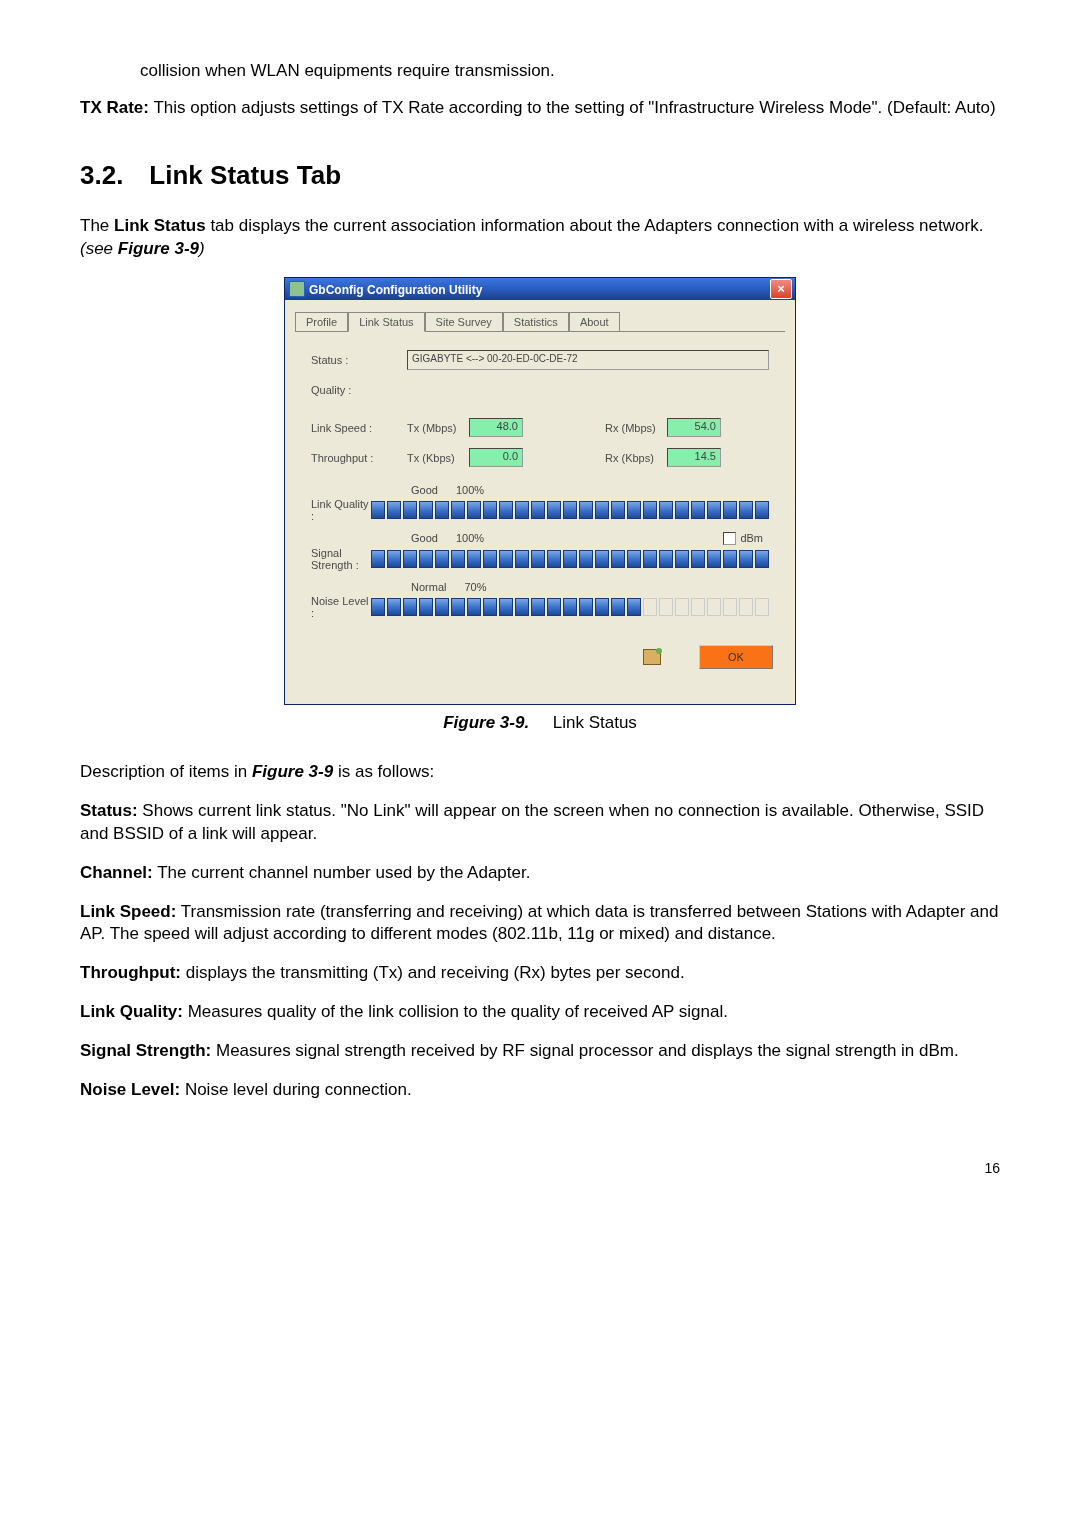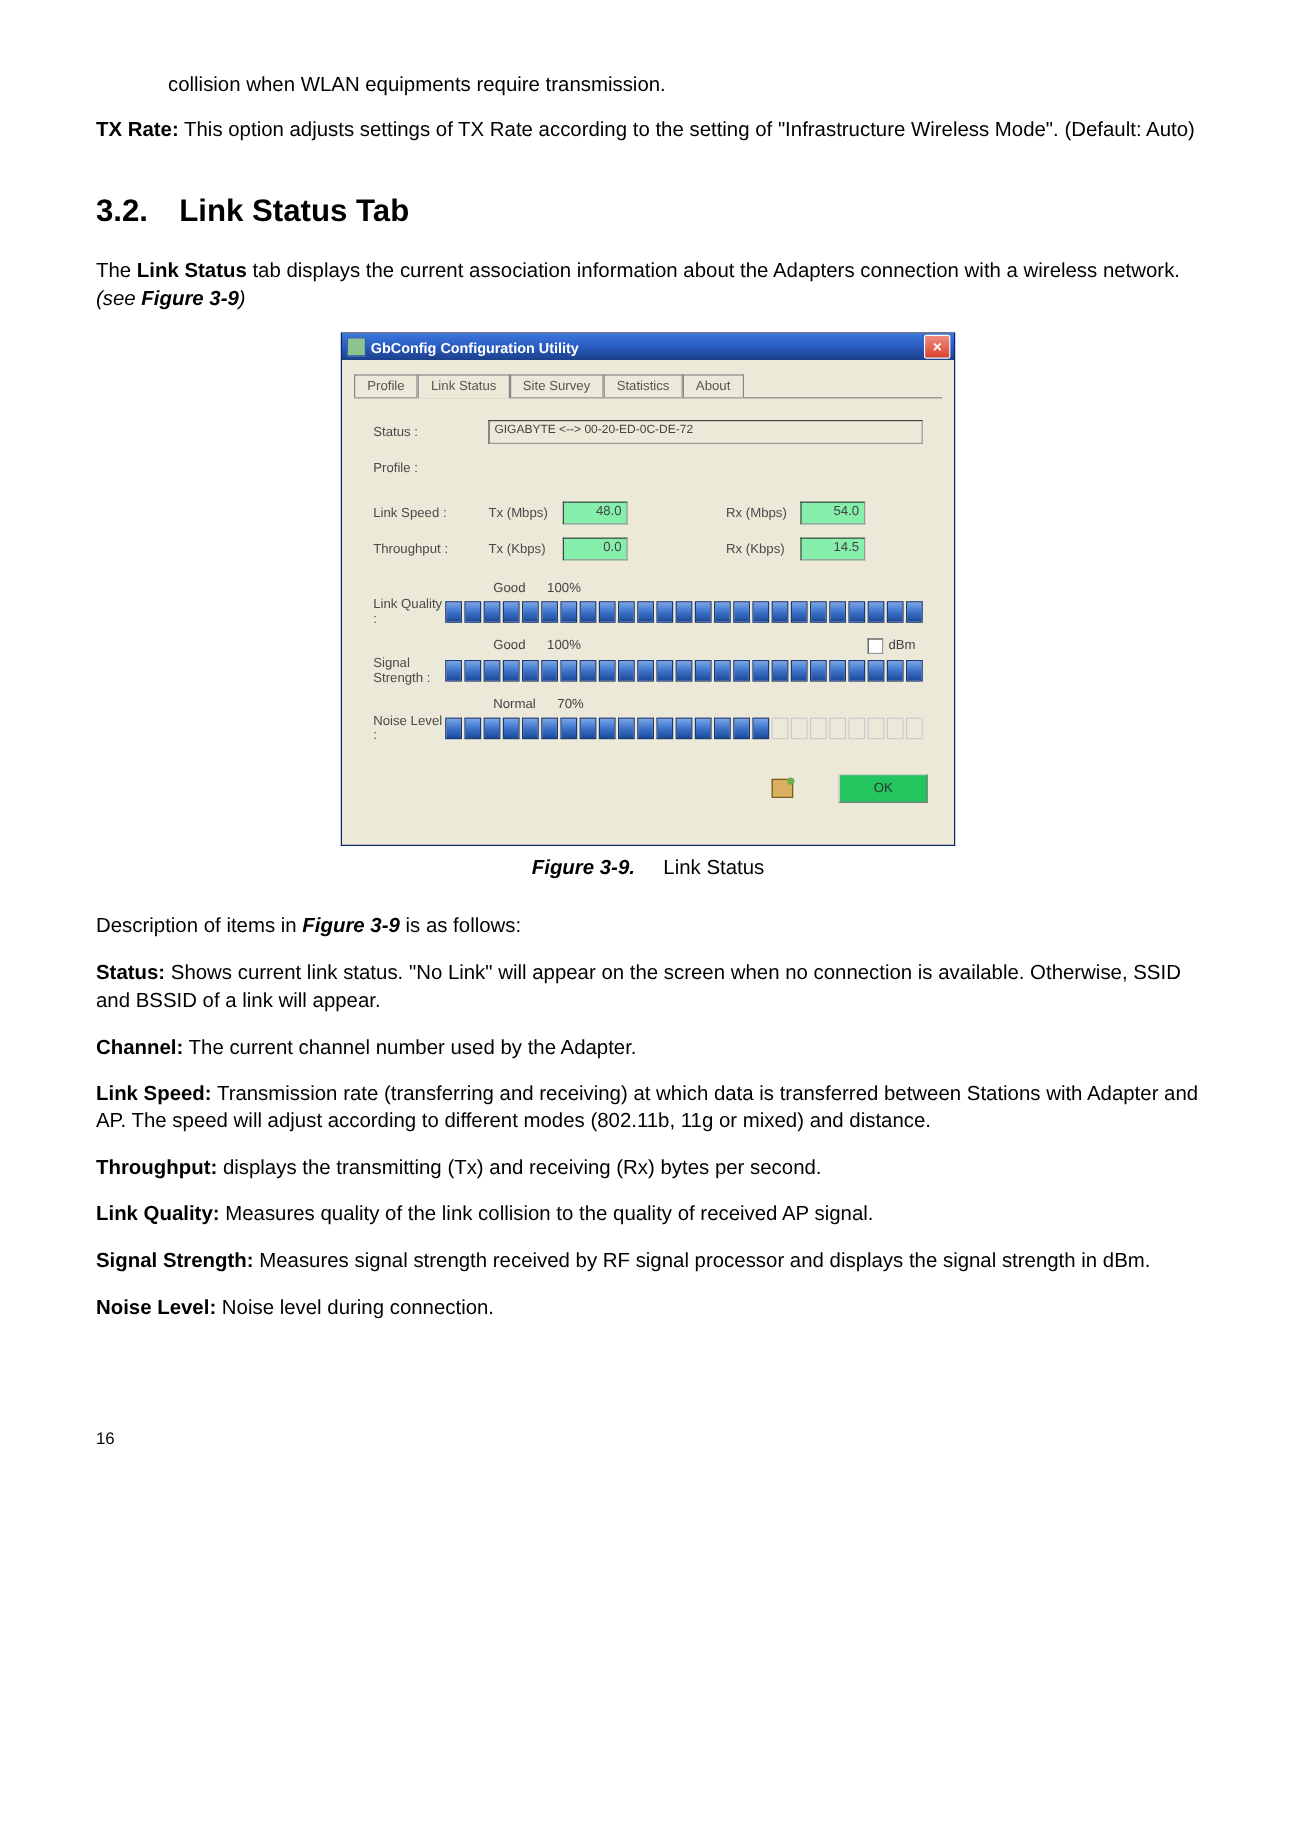--- a/index.html
+++ b/index.html
@@ -17,21 +17,21 @@
     font-size: 26px;
     font-weight: bold;
     margin: 40px 0 24px 0;
   }
   .para { margin: 0 0 16px 0; line-height: 1.35; }
   .def { margin: 0 0 16px 0; line-height: 1.35; }
   .figure-caption { text-align: center; margin: 8px 0 28px 0; }
   .bold { font-weight: bold; }
   .italic { font-style: italic; }
   .bold-italic { font-weight: bold; font-style: italic; }
-  .page-num { text-align: left; font-size: 14px; margin-top: 88px; }
+  .page-num { text-align: right; font-size: 14px; margin-top: 58px; }
 
   
   .xp-window {
     width: 510px;
     margin: 6px auto 0 auto;
     border: 1px solid #0a246a;
     background: #ece9d8;
     font-family: Tahoma, Arial, sans-serif;
     font-size: 11px;
   }
@@ -178,21 +178,21 @@
     content: '';
     width: 6px; height: 6px;
     background: #6ab04c;
     border-radius: 50%;
     margin: -2px -2px 0 0;
   }
   .ok-btn {
     width: 72px;
     height: 22px;
     border: 1px outset #ccc;
-    background: #22c55e;
+    background: #f97316;
     font-size: 11px;
     display: flex;
     align-items: center;
     justify-content: center;
     color: #333;
   }
 </style>
 </head>
 <body>
 
@@ -223,21 +223,21 @@
       <div class="xp-tab">Site Survey</div>
       <div class="xp-tab">Statistics</div>
       <div class="xp-tab">About</div>
     </div>
     <div class="xp-content">
       <div class="xp-row">
         <div class="xp-label">Status :</div>
         <div class="xp-inset">GIGABYTE &lt;--&gt; 00-20-ED-0C-DE-72</div>
       </div>
       <div class="xp-row" style="margin-bottom:18px;">
-        <div class="xp-label">Profile :</div>
+        <div class="xp-label">Quality :</div>
       </div>
       <div class="xp-row">
         <div class="xp-label">Link Speed :</div>
         <div class="xp-speedrow">
           <div class="speed-half">
             <div class="speed-lbl">Tx (Mbps)</div>
             <div class="speed-val">48.0</div>
           </div>
           <div class="speed-half">
             <div class="speed-lbl">Rx (Mbps)</div>

